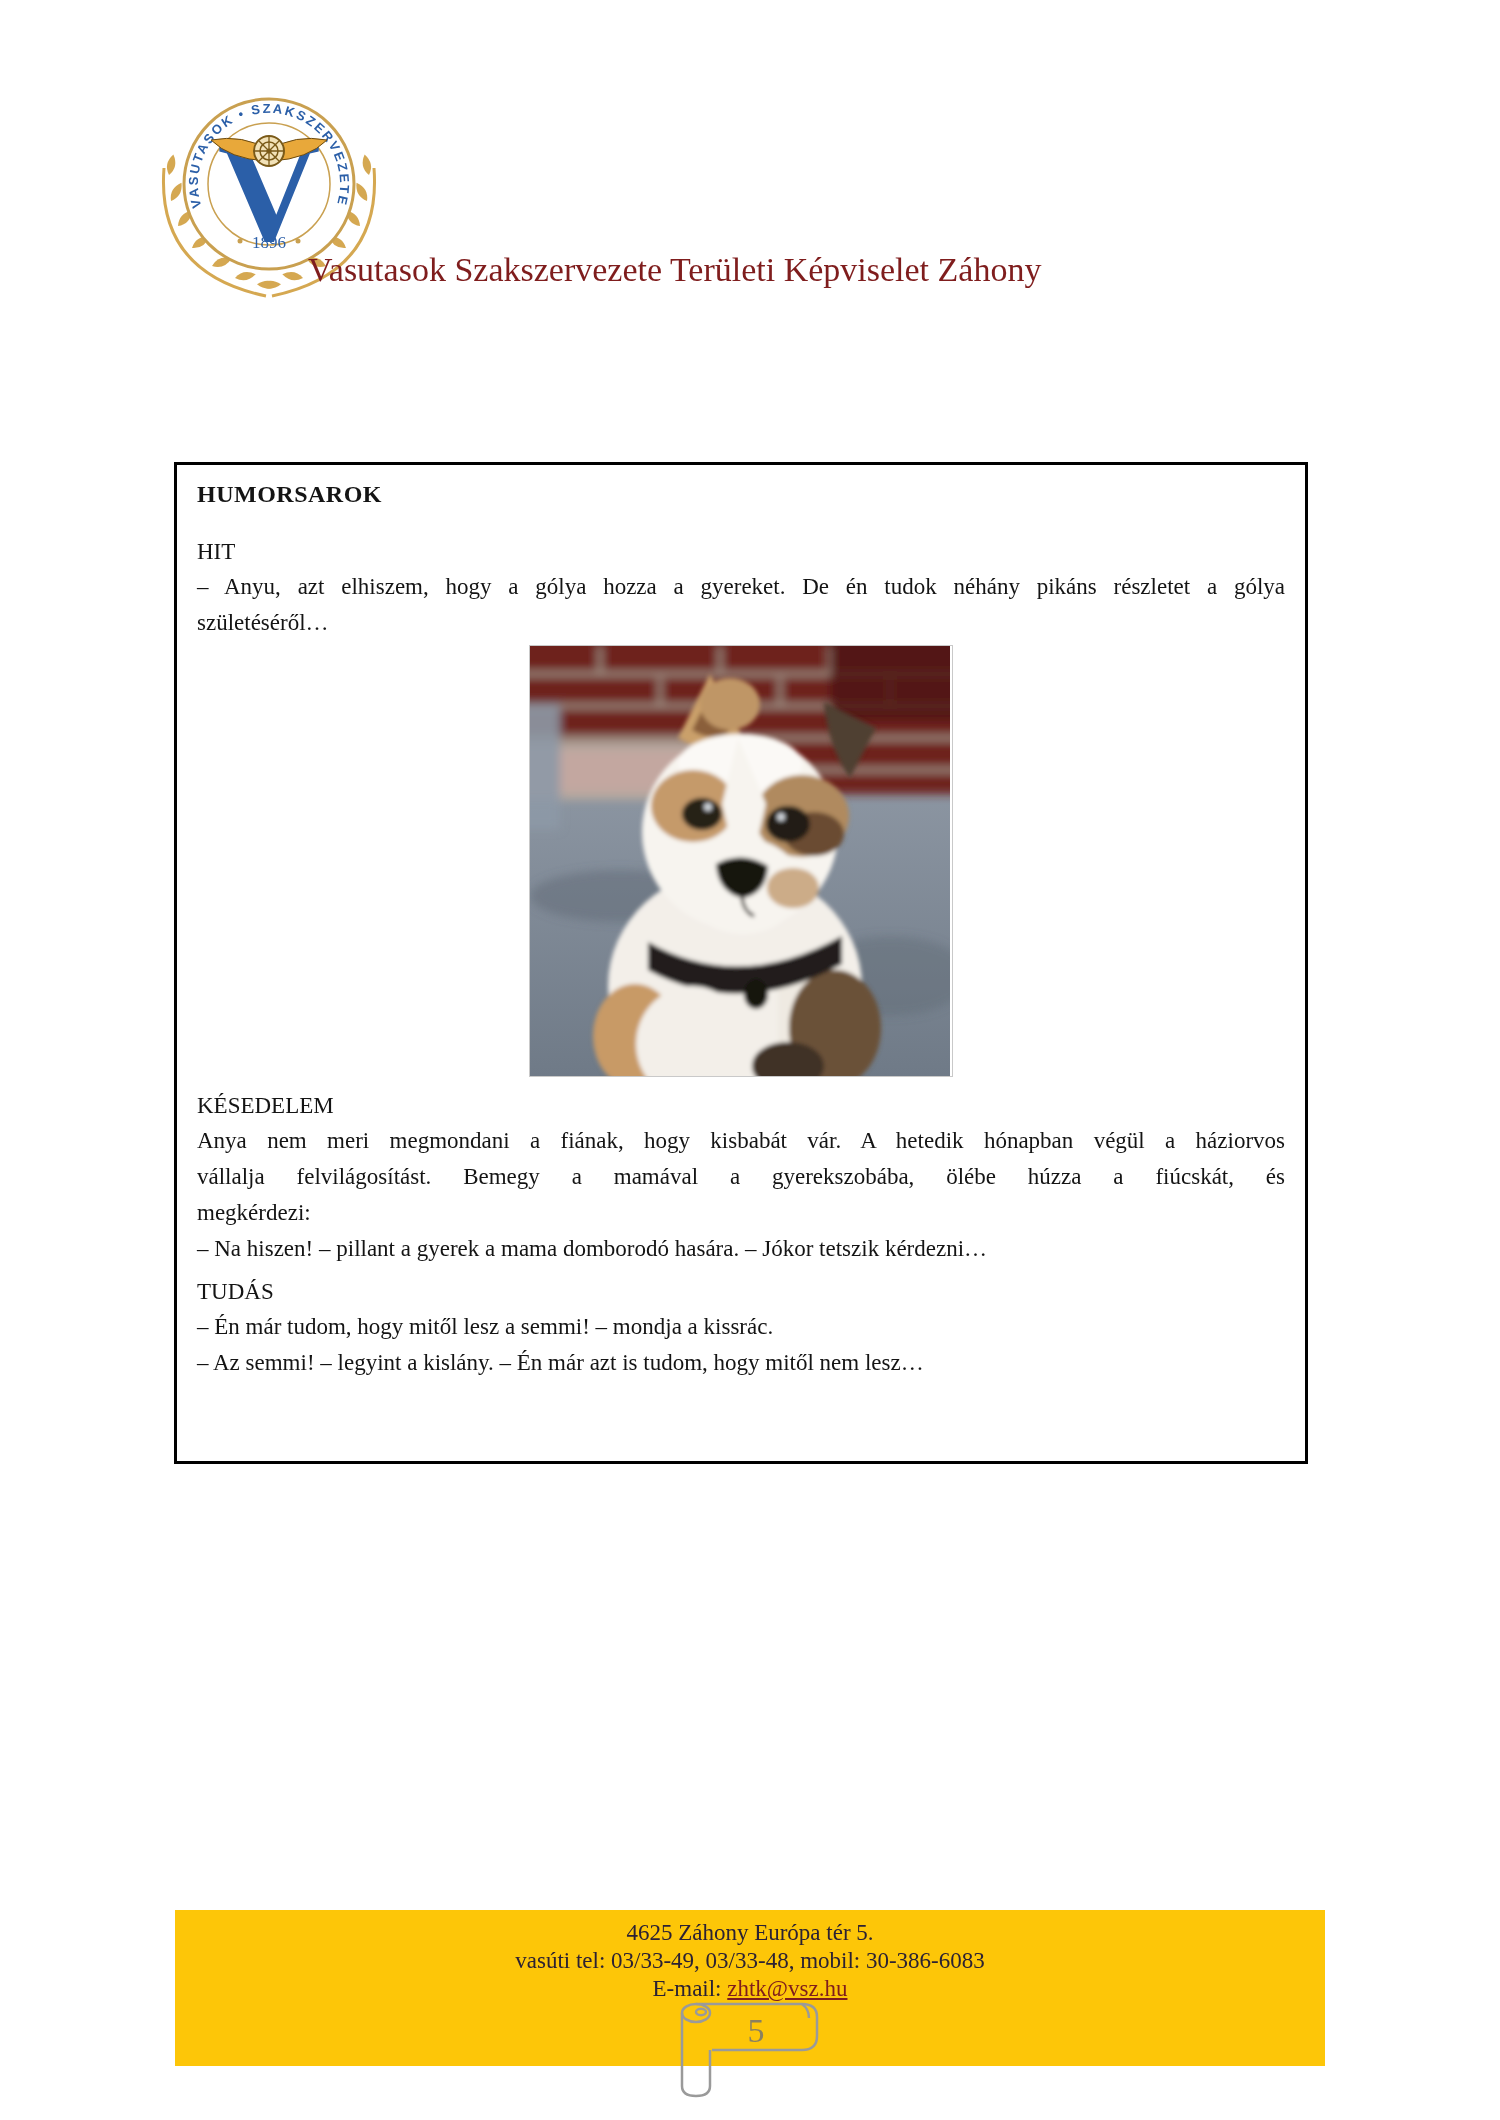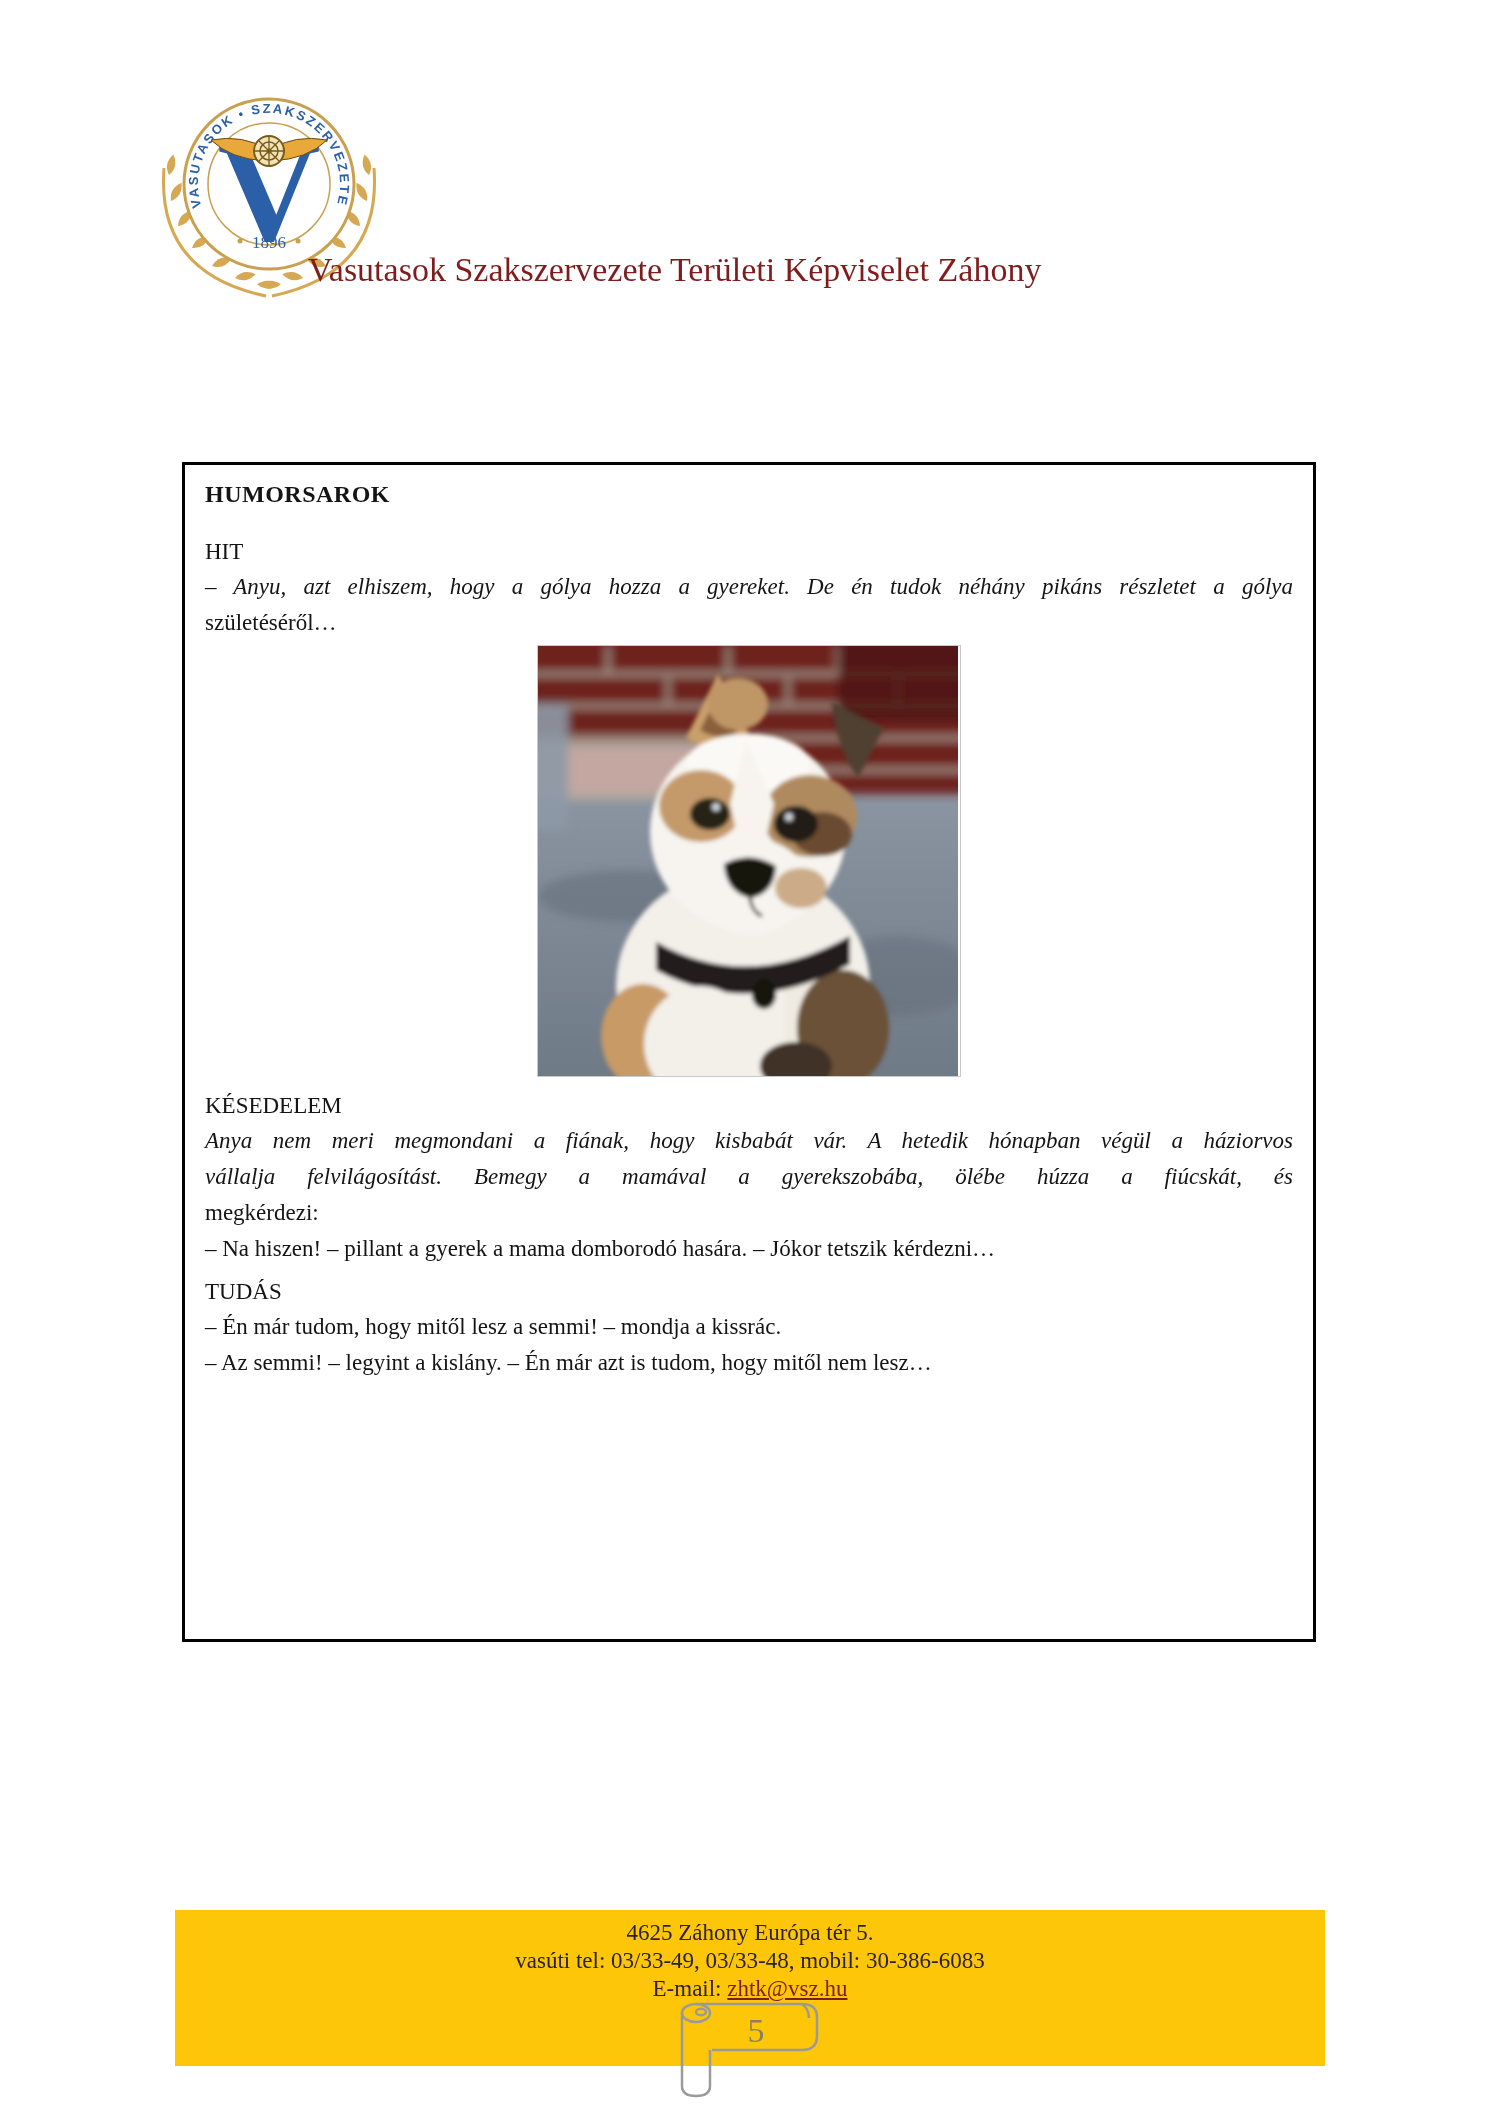--- a/index.html
+++ b/index.html
@@ -5,27 +5,27 @@
   html,body{margin:0;padding:0;background:#fff;}
   .page{position:relative;width:1500px;height:2120px;background:#ffffff;overflow:hidden;
         font-family:"Liberation Serif",serif;color:#141414;}
 
   
   .logo{position:absolute;left:148px;top:68px;width:242px;height:240px;}
   .page-title{position:absolute;left:308px;top:250px;width:1000px;
               font-size:34px;line-height:40px;color:#7f1d1d;}
 
   
-  .humor-box{position:absolute;left:182px;top:462px;width:1134px;height:1180px;
+  .humor-box{position:absolute;left:174px;top:462px;width:1134px;height:1002px;
              box-sizing:border-box;border:3px solid #000;padding:14px 20px 10px 20px;
              font-size:23px;line-height:36px;overflow:hidden;}
   .box-heading{font-weight:bold;font-size:24px;line-height:30px;letter-spacing:.5px;margin:0 0 26px 0;}
   .sec-title{line-height:34px;}
   .bline{line-height:36px;}
-  .j{text-align:justify;text-align-last:justify;font-style:italic;}
+  .j{text-align:justify;text-align-last:justify;}
   .photo-wrap{width:422px;margin:4px auto 12px auto;border:1px solid #c9c9c9;background:#fff;}
   .photo-wrap svg{display:block;}
   .mt{margin-top:8px;}
 
   
   .footer-band{position:absolute;left:175px;top:1910px;width:1150px;height:156px;
                background:#FDC608;text-align:center;color:#2b2133;
                font-size:23px;line-height:28px;padding-top:9px;box-sizing:border-box;}
   .email-link{color:#7f1d1d;text-decoration:underline;cursor:pointer;}
   .scroll-wrap{position:absolute;left:676px;top:1996px;width:160px;height:118px;}

